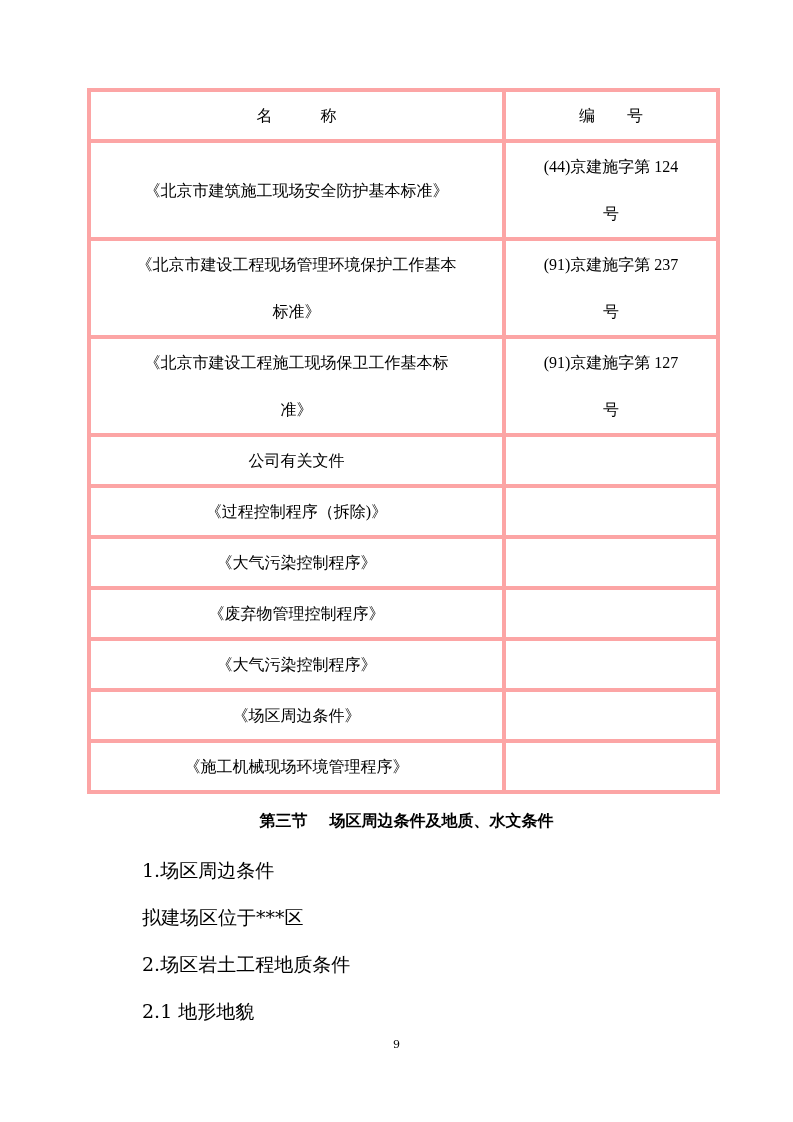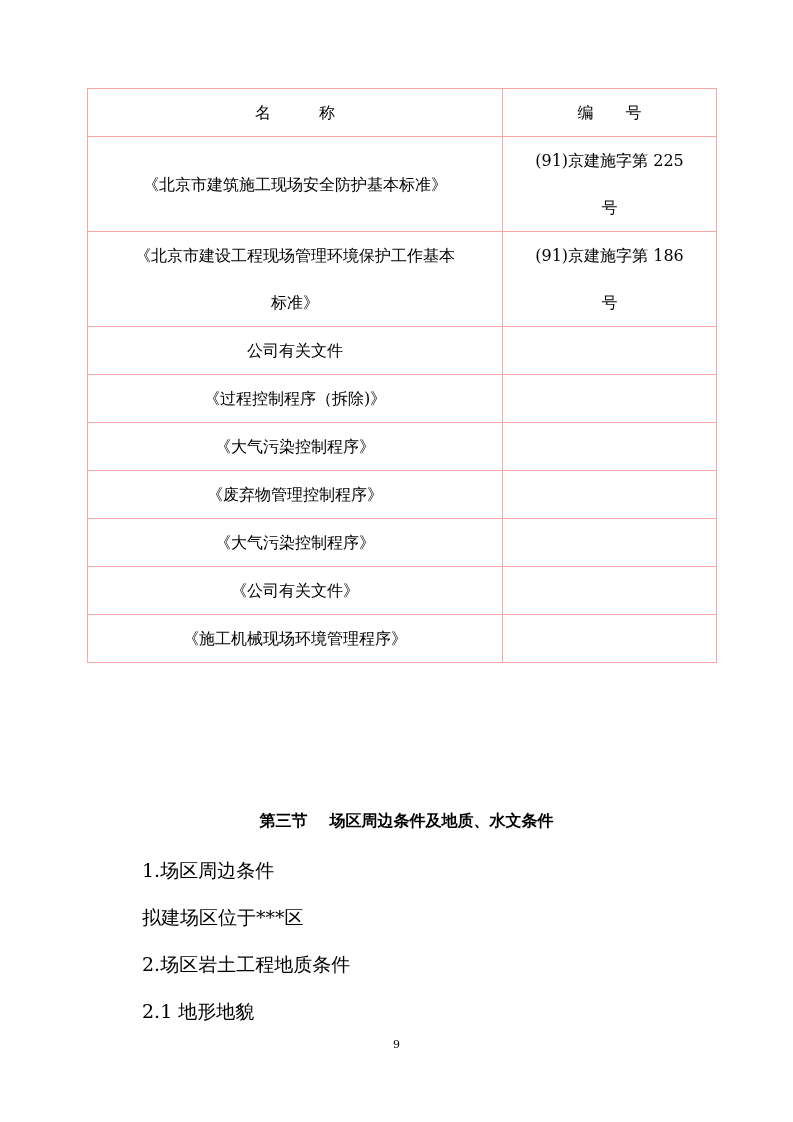--- a/index.html
+++ b/index.html
@@ -1,20 +1,20 @@
 <!DOCTYPE html>
 <html><head>
 <meta charset="utf-8">
 <style>
   html, body { margin:0; padding:0; background:#ffffff; }
   body { width:793px; height:1122px; position:relative; overflow:hidden;
          font-family:"DejaVu Serif", "Liberation Serif", serif; color:#000; }
   .tbl { position:absolute; left:87px; top:88px; border-collapse:collapse; table-layout:fixed; }
-  .tbl td { border:1px solid #fca5a5; padding:0; text-align:center; vertical-align:middle;
-            font-size:16px; line-height:47px; }
+  .tbl td { border:4px solid #fca5a5; padding:0; text-align:center; vertical-align:middle;
+            font-size:16px; line-height:47px;font-family:Liberation Serif, serif; }
   .tbl col.c1 { width:415px; }
   .tbl col.c2 { width:214px; }
   .tbl td.l { padding:0 4px; }
   .p { position:absolute; left:142px; font-size:19px; white-space:nowrap; }
   .h { position:absolute; left:0; width:793px; top:811px; text-align:center; font-size:16px; font-weight:bold; padding-left:20px; box-sizing:border-box; }
   .pg { position:absolute; top:1038px; left:0; width:793px; text-align:center; font-size:11px; }
   .gap { display:inline-block; width:22px; }
 </style>
 </head>
 <body>
@@ -27,31 +27,41 @@
   <tbody>
       <tr>
     <td>名　　　称</td>
     <td>编　　号</td>
   </tr>
   <tr>
     <td class="l">
           <div>《北京市建筑施工现场安全防护基本标准》</div>
         </td>
     <td>
-          <div>(91)京建施字第 225</div>
+          <div>(44)京建施字第 124</div>
           <div>号</div>
         </td>
   </tr>
   <tr>
     <td class="l">
           <div>《北京市建设工程现场管理环境保护工作基本</div>
           <div>标准》</div>
         </td>
     <td>
-          <div>(91)京建施字第 186</div>
+          <div>(91)京建施字第 237</div>
+          <div>号</div>
+        </td>
+  </tr>
+  <tr>
+    <td class="l">
+          <div>《北京市建设工程施工现场保卫工作基本标</div>
+          <div>准》</div>
+        </td>
+    <td>
+          <div>(91)京建施字第 127</div>
           <div>号</div>
         </td>
   </tr>
   <tr>
     <td>公司有关文件</td>
     <td></td>
   </tr>
   <tr>
     <td>《过程控制程序（拆除)》</td>
     <td></td>
@@ -62,21 +72,21 @@
   </tr>
   <tr>
     <td>《废弃物管理控制程序》</td>
     <td></td>
   </tr>
   <tr>
     <td>《大气污染控制程序》</td>
     <td></td>
   </tr>
   <tr>
-    <td>《公司有关文件》</td>
+    <td>《场区周边条件》</td>
     <td></td>
   </tr>
   <tr>
     <td>《施工机械现场环境管理程序》</td>
     <td></td>
   </tr>
 </tbody>
   </table>
 
 <div class="h"><span>第三节</span><span class="gap"></span><span>场区周边条件及地质、水文条件</span></div>

